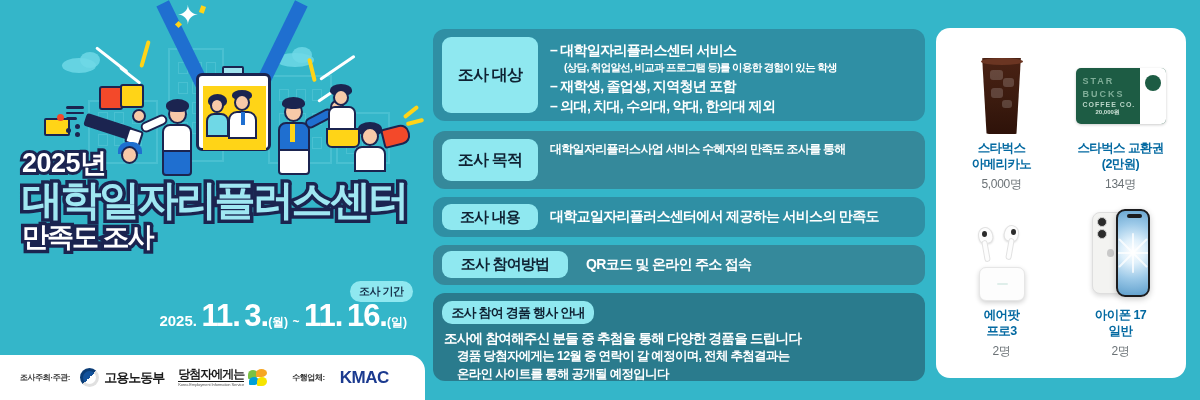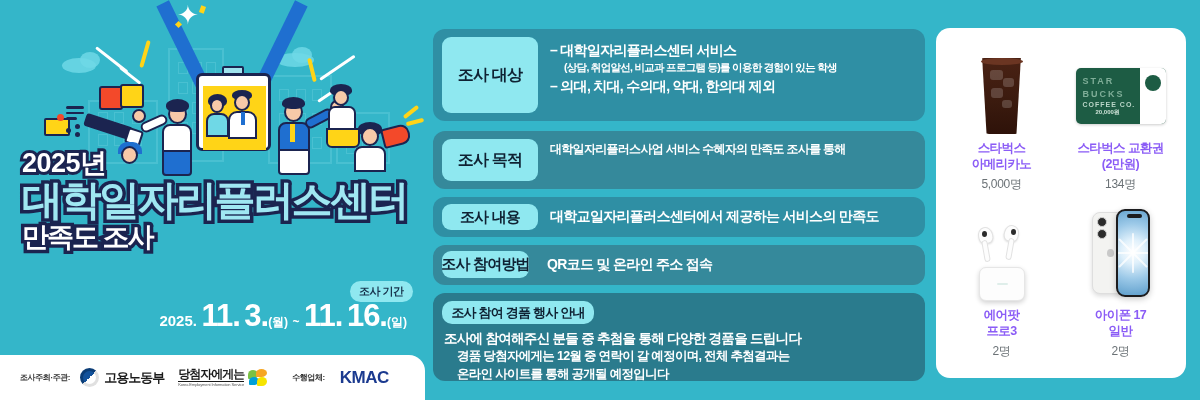--- a/index.html
+++ b/index.html
@@ -105,37 +105,37 @@
 
   #row-purpose{top:131px;height:58px;}
   #row-purpose .chip{width:96px;height:42px;font-size:16px;}
   #row-purpose .rowtext{margin:10px 0 0 12px;font-size:12px;line-height:1.4;}
 
   #row-content{top:197px;height:40px;}
   #row-content .chip{width:96px;height:26px;font-size:15px;margin-top:7px;}
   #row-content .rowtext{margin:11px 0 0 12px;font-size:14px;}
 
   #row-method{top:245px;height:40px;}
-  #row-method .chip{width:87px;height:27px;font-size:15px;margin-top:6px;}
+  #row-method .chip{width:126px;height:27px;font-size:15px;margin-top:6px;}
   #row-method .rowtext{margin:11px 0 0 18px;font-size:14px;}
 
   #row-prize{top:293px;height:88px;background:#2a7b8d;display:block;}
   #row-prize .chip{display:inline-flex;width:152px;height:23px;font-size:13px;margin:8px 0 0 9px;border-radius:10px;}
   #row-prize .ptext{color:#fff;font-weight:bold;margin:5px 0 0 11px;font-size:13.5px;line-height:1.42;letter-spacing:-.7px;}
   #row-prize .ptext .ind2{padding-left:13px;display:block;font-size:12.5px;}
 
   
   .prize-card{
     position:absolute;left:936px;top:28px;width:250px;height:350px;background:#fff;
     border-radius:14px;display:grid;grid-template-columns:1fr 1fr;grid-template-rows:1fr 1fr;
     box-sizing:border-box;padding:8px 6px;
   }
   .prize{display:flex;flex-direction:column;align-items:center;justify-content:flex-start;}
   .prize-img{height:98px;display:flex;align-items:flex-end;justify-content:center;}
-  .prize-name{font-size:12.5px;font-weight:bold;color:#8b5cf6;text-align:center;line-height:1.25;margin-top:7px;letter-spacing:-.6px;}
+  .prize-name{font-size:12.5px;font-weight:bold;color:#0369a1;text-align:center;line-height:1.25;margin-top:7px;letter-spacing:-.6px;}
   .prize-count{font-size:12px;color:#6b7276;margin-top:4px;letter-spacing:-.3px;}
 
   
   .cup{position:relative;width:44px;height:76px;}
   .cup .glass{position:absolute;left:0;top:0;width:44px;height:76px;
     background:linear-gradient(180deg,#4a2214 0%,#3a1a0e 60%,#2e1209 100%);
     border-radius:4px 4px 9px 9px;clip-path:polygon(6% 0,94% 0,84% 100%,16% 100%);}
   .cup .ice{position:absolute;background:rgba(255,255,255,.18);border-radius:3px;}
   .cup .rim{position:absolute;left:1px;top:0;width:42px;height:7px;background:#6b3522;border-radius:50%;}
 
@@ -357,20 +357,21 @@
     </div>
   </div>
 
   <div class="center">
 
     <div class="row" id="row-target">
       <div class="chip">조사 대상</div>
       <div class="rowtext">
         <div>– 대학일자리플러스센터 서비스</div>
         <span class="ind small">(상담, 취업알선, 비교과 프로그램 등)를 이용한 경험이 있는 학생</span>
+        <div>– 재학생, 졸업생, 지역청년 포함</div>
         <div>– 의대, 치대, 수의대, 약대, 한의대 제외</div>
       </div>
     </div>
 
     <div class="row alt" id="row-purpose">
       <div class="chip">조사 목적</div>
       <div class="rowtext">
         <div>대학일자리플러스사업 서비스 수혜자의 만족도 조사를 통해</div>
       </div>
     </div>

